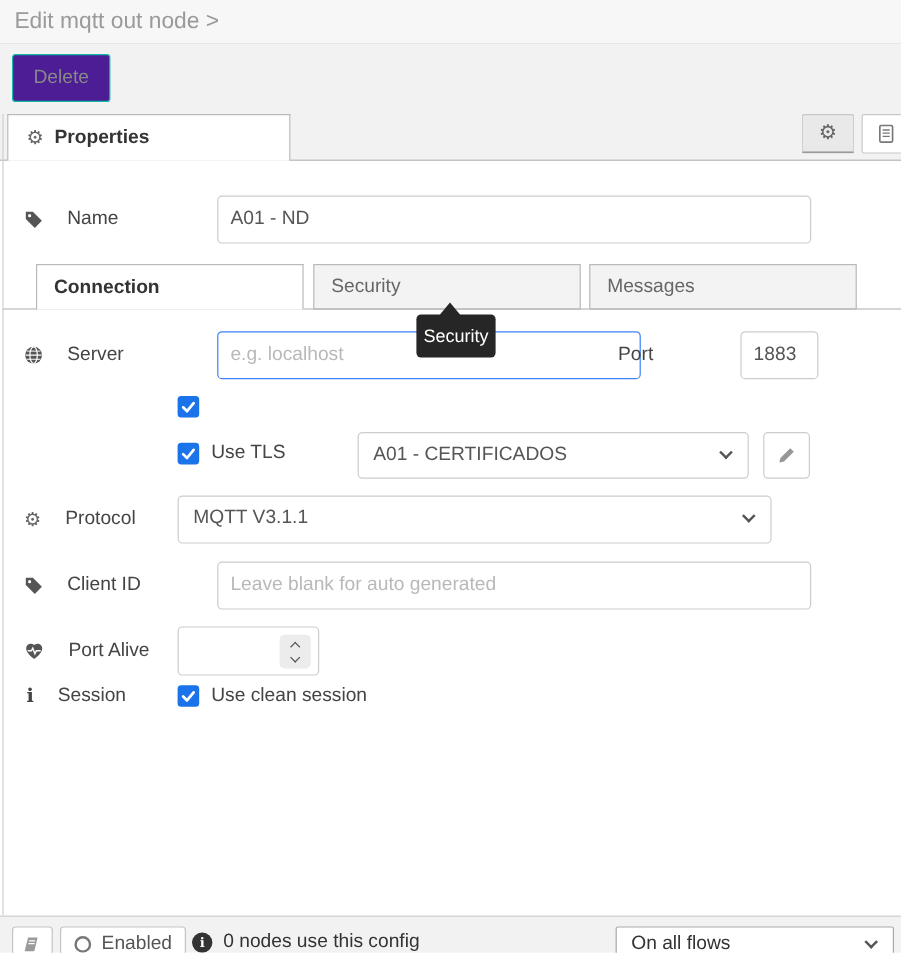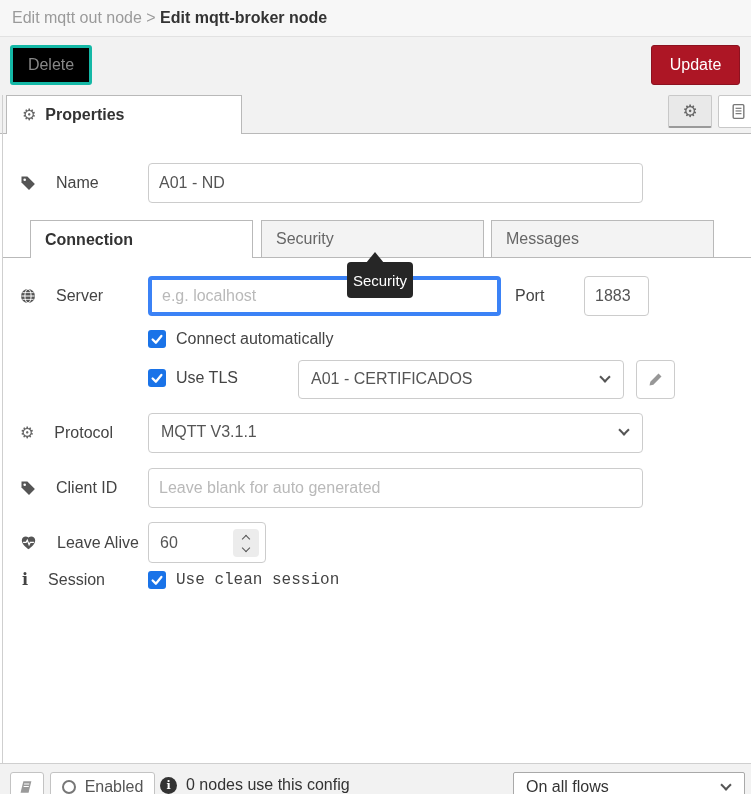--- a/index.html
+++ b/index.html
@@ -10,32 +10,32 @@
     font-family:"Liberation Sans", sans-serif;
     -webkit-font-smoothing:antialiased;
   }
   .abs { position:absolute; }
 
   
   .breadcrumb-bar {
     left:0; top:0; width:751px; height:37px;
     background:#f7f7f7; border-bottom:1px solid #e2e2e2;
     display:flex; align-items:center; padding-left:12px;
-    font-size:16px; white-space:pre;
+    font-size:19px; white-space:pre;
   }
   .bc-parent, .bc-sep { color:#9a9a9a; }
   .bc-current { color:#333; font-weight:bold; }
 
   .toolbar { left:0; top:37px; width:751px; height:53px; background:#f2f2f2; }
   .btn {
     position:absolute; top:8px; height:40px; border-radius:3px;
     font-size:16px; display:flex; align-items:center; justify-content:center;
     cursor:pointer; font-family:"Liberation Sans",sans-serif;
   }
-  .btn-plain { background:#000000; border:3px solid #14b8a6; color:#888; }
+  .btn-plain { background:#4c1d95; border:1px solid #14b8a6; color:#888; }
   .btn-delete { left:10px; width:82px; }
   .btn-cancel { left:547px; width:86px; }
   .btn-update { left:651px; width:89px; background:#ad1625; border:1px solid #8c1220; color:#fff; }
 
   
   .panel-tabbar { left:0; top:90px; width:751px; height:44px; background:#f2f2f2; }
   .panel-tabbar .rule { position:absolute; left:0; right:0; bottom:0; height:1px; background:#b9b9b9; z-index:1; }
   .properties-tab {
     position:absolute; left:6px; top:5px; width:236px; height:39px;
     background:#fff; border:1px solid #b9b9b9; border-bottom:none; z-index:2;
@@ -50,21 +50,21 @@
   .icon-btn.pressed { background:#e9e9e9; border-bottom:2px solid #9a9a9a; }
   .gear-btn { left:668px; width:44px; }
   .doc-btn { left:718px; width:40px; }
 
   .vline { left:2px; top:95px; height:668px; width:1px; background:#cfcfcf; z-index:3; }
 
   
   .row-label { display:flex; align-items:center; gap:20px; font-size:16px; color:#444; }
   .txt-input {
     position:absolute; border:1px solid #ccc; border-radius:4px; background:#fff;
-    font-size:16px; color:#555; padding:0 10px; font-family:"Liberation Sans",sans-serif; outline:none;
+    font-size:16px; color:#555; padding:0 10px; font-family:"Liberation Sans",sans-serif; outline:none;margin-left:33px;
   }
   .txt-input::placeholder { color:#b9b9b9; }
 
   .name-label { left:20px; top:163px; height:40px; }
   .name-input { left:148px; top:163px; width:495px; height:40px; }
 
   
   .inner-tabs-rule { left:2px; top:257px; width:749px; height:1px; background:#b9b9b9; z-index:1; }
   .inner-tab {
     position:absolute; top:220px; width:223px; height:38px;
@@ -82,29 +82,29 @@
   .tooltip {
     left:347px; top:262px; width:66px; height:36px; background:#262626; border-radius:4px;
     color:#fff; font-size:15px; display:flex; align-items:center; justify-content:center; z-index:10;
   }
   .tooltip-arrow {
     left:366px; top:252px; width:0; height:0; z-index:10;
     border-left:9px solid transparent; border-right:9px solid transparent; border-bottom:11px solid #262626;
   }
 
   .server-label { left:20px; top:276px; height:40px; }
-  .server-input { left:148px; top:276px; width:353px; height:40px; border:4px solid #3b82f6; }
+  .server-input { left:148px; top:276px; width:353px; height:40px; border:1px solid #3b82f6; }
   .port-label { left:515px; top:276px; height:40px; }
   .port-input { left:584px; top:276px; width:65px; height:40px; }
 
   .checkbox-row { position:absolute; display:flex; align-items:center; gap:10px; font-size:16px; color:#444; cursor:pointer; }
   .cb { width:18px; height:18px; background:#1a73e8; border-radius:3px; display:flex; align-items:center; justify-content:center; flex:0 0 auto; }
   .row-connect { left:148px; top:328px; height:22px; }
   .row-tls { left:148px; top:367px; height:22px; }
-  .row-clean { left:148px; top:569px; height:22px;font-family:Liberation Mono, monospace; }
+  .row-clean { left:148px; top:569px; height:22px; }
 
   .select {
     position:absolute; border:1px solid #ccc; border-radius:4px; background:#fff;
     display:flex; align-items:center; justify-content:space-between;
     padding:0 14px 2px 12px; font-size:16px; color:#555; cursor:pointer;
   }
   .chev { width:8px; height:8px; border-right:2px solid #555; border-bottom:2px solid #555; transform:rotate(45deg); margin-top:-4px; flex:0 0 auto; }
   .tls-select { left:298px; top:360px; width:326px; height:39px; }
   .pencil-btn { position:absolute; left:636px; top:360px; width:39px; height:39px; background:#fff; border:1px solid #ccc; border-radius:4px; display:flex; align-items:center; justify-content:center; cursor:pointer; }
 
@@ -134,26 +134,24 @@
   .usage { position:absolute; left:160px; top:8px; height:26px; display:flex; align-items:center; gap:9px; font-size:16px; color:#333; }
   .info-circle { width:17px; height:17px; border-radius:50%; background:#333; color:#fff; display:flex; align-items:center; justify-content:center; font-family:"DejaVu Serif",serif; font-weight:bold; font-size:11px; flex:0 0 auto; }
   .scope-select { left:513px; top:8px; width:232px; height:32px; border-radius:2px; border:1px solid #a9a9a9; color:#333; }
 </style>
 </head>
 <body>
 
 <div class="abs breadcrumb-bar">
   <span class="bc-parent">Edit mqtt out node</span>
   <span class="bc-sep"> <span>&gt;</span> </span>
-  <span class="bc-current">Edit mqtt-broker node</span>
 </div>
 
 <div class="abs toolbar">
   <div class="btn btn-plain btn-delete">Delete</div>
-  <div class="btn btn-update">Update</div>
 </div>
 
 <div class="abs panel-tabbar">
   <div class="rule"></div>
   <div class="properties-tab">
     <span class="gear-glyph">⚙</span>
     <span>Properties</span>
   </div>
   <div class="icon-btn pressed gear-btn">
     <span class="gear-glyph" style="font-size:17px;">⚙</span>
@@ -202,21 +200,20 @@
   <span>Port</span>
 </div>
 <input class="txt-input port-input" value="1883" style="">
 
 <div class="checkbox-row row-connect">
   <span class="cb">
     <svg width="14" height="14" viewBox="0 0 16 16">
         <polyline points="3,8.5 6.7,12.2 13,4.5" fill="none" stroke="#fff" stroke-width="2.6" stroke-linecap="round" stroke-linejoin="round"></polyline>
       </svg>
   </span>
-  <span>Connect automatically</span>
 </div>
 
 <div class="checkbox-row row-tls">
   <span class="cb">
     <svg width="14" height="14" viewBox="0 0 16 16">
         <polyline points="3,8.5 6.7,12.2 13,4.5" fill="none" stroke="#fff" stroke-width="2.6" stroke-linecap="round" stroke-linejoin="round"></polyline>
       </svg>
   </span>
   <span>Use TLS</span>
 </div>
@@ -246,24 +243,23 @@
   </svg>
   <span>Client ID</span>
 </div>
 <input class="txt-input clientid-input" placeholder="Leave blank for auto generated" style="">
 
 <div class="abs row-label keepalive-label">
   <svg width="17" height="16" viewBox="0 0 16 16">
     <path d="M8 14.2 C8 14.2 1.3 9.6 1.3 5.4 C1.3 3 3.2 1.4 5.3 1.4 C6.9 1.4 8 2.5 8 2.5 C8 2.5 9.1 1.4 10.7 1.4 C12.8 1.4 14.7 3 14.7 5.4 C14.7 9.6 8 14.2 8 14.2 Z" fill="#555"></path>
     <polyline points="2.6,7.3 5.6,7.3 6.8,5.1 8.6,9.7 9.8,7.3 13.4,7.3" fill="none" stroke="#fff" stroke-width="1.2"></polyline>
   </svg>
-  <span>Leave Alive</span>
+  <span>Port Alive</span>
 </div>
 <div class="abs keepalive-wrap">
-  <input class="keepalive-input" value="60" style="">
   <div class="spinner">
     <span class="chev-sm chev-up"></span>
     <span class="chev-sm chev-dn"></span>
   </div>
 </div>
 
 <div class="abs row-label session-label">
   <span class="info-glyph">i</span>
   <span>Session</span>
 </div>

